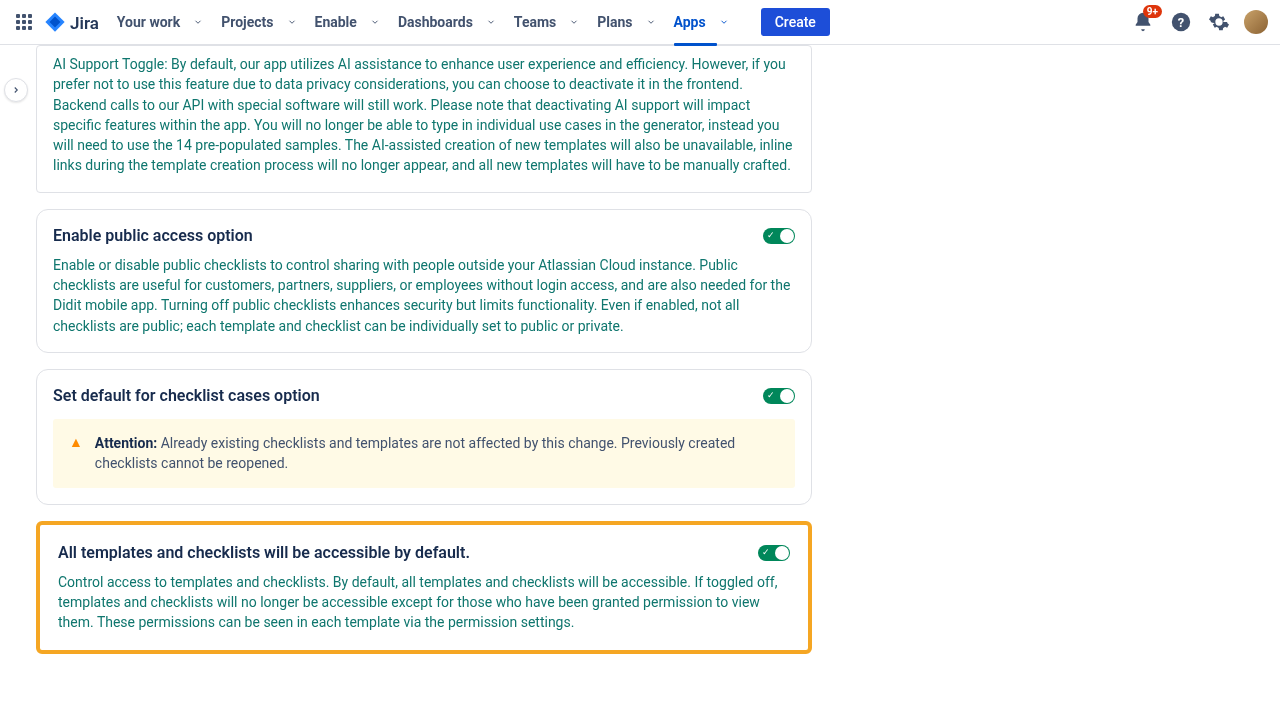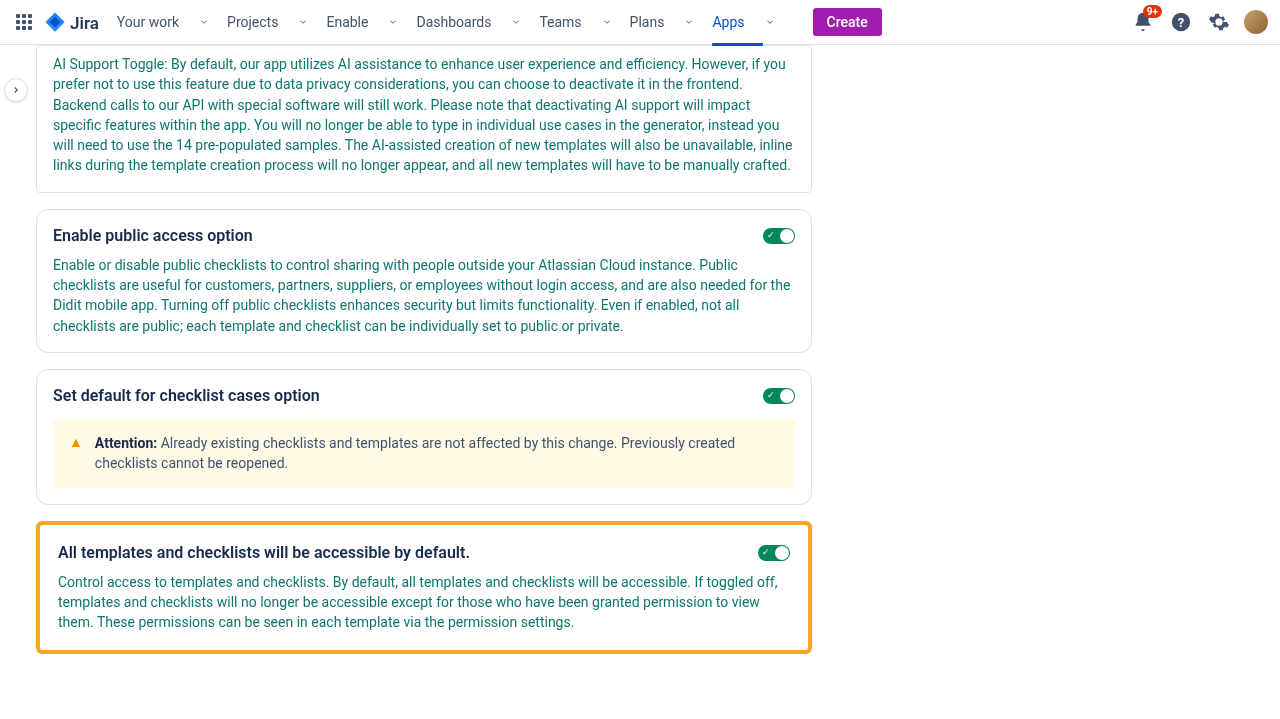--- a/index.html
+++ b/index.html
@@ -5,25 +5,25 @@
 * { margin:0; padding:0; box-sizing:border-box; font-family:-apple-system,BlinkMacSystemFont,"Segoe UI",Roboto,sans-serif; }
 body { background:#fff; color:#172b4d; }
 .topbar { display:flex; align-items:center; height:45px; padding:0 12px; border-bottom:1px solid #dfe1e6; }
 .app-switcher { width:24px; height:24px; display:flex; align-items:center; justify-content:center; margin-right:8px; cursor:pointer; }
 .grid9 { display:grid; grid-template-columns:repeat(3,4px); grid-template-rows:repeat(3,4px); gap:2px; }
 .grid9 span { background:#42526e; border-radius:1px; }
 .logo { display:flex; align-items:flex-end; margin-right:18px; cursor:pointer; }
 .logo svg { width:22px; height:22px; }
 .logo-text { font-weight:600; font-size:17px; color:#253858; margin-left:4px; }
 .nav { display:flex; align-items:center; gap:18px; flex:1; }
-.nav-item { display:flex; align-items:center; gap:20px; font-size:14px; color:#42526e; cursor:pointer; font-weight:400; padding:4px 0; }
+.nav-item { display:flex; align-items:center; gap:13px; font-size:14px; color:#42526e; cursor:pointer; font-weight:700; padding:4px 0; }
 .nav-item.active { color:#0052cc; position:relative; }
 .nav-item.active::after { content:""; position:absolute; bottom:-12px; left:0; right:12px; height:3px; background:#0052cc; border-radius:1px; }
 .chev { width:10px; height:10px; }
-.create-btn { background:#a21caf; color:#fff; border:none; border-radius:3px; padding:6px 14px; font-size:14px; font-weight:500; cursor:pointer; margin-left:20px; }
+.create-btn { background:#1d4ed8; color:#fff; border:none; border-radius:3px; padding:6px 14px; font-size:14px; font-weight:500; cursor:pointer; margin-left:14px; }
 .right-tools { display:flex; align-items:center; gap:12px; margin-left:auto; }
 .search-box { display:flex; align-items:center; border:2px solid #dfe1e6; border-radius:5px; padding:4px 10px; width:180px; background:#fff; }
 .search-box input { border:none; outline:none; font-size:14px; flex:1; margin-left:6px; color:#42526e; }
 .icon-btn { width:26px; height:26px; display:flex; align-items:center; justify-content:center; cursor:pointer; position:relative; }
 .notif-badge { position:absolute; top:-4px; right:-6px; background:#de350b; color:#fff; font-size:10px; font-weight:700; padding:1px 4px; border-radius:8px; }
 .avatar { width:24px; height:24px; border-radius:50%; background:linear-gradient(135deg,#c9a26a,#8b6233); cursor:pointer; }
 .sidebar-handle { position:absolute; left:4px; top:78px; width:24px; height:24px; border:1px solid #dfe1e6; border-radius:50%; background:#fff; display:flex; align-items:center; justify-content:center; cursor:pointer; box-shadow:0 1px 2px rgba(0,0,0,.1); }
 .content { padding:0 0 40px 36px; width:812px; }
 .card { border:1px solid #dfe1e6; border-radius:12px; margin-bottom:16px; padding:16px; position:relative; }
 .card-head { display:flex; align-items:flex-start; justify-content:space-between; margin-bottom:10px; }

